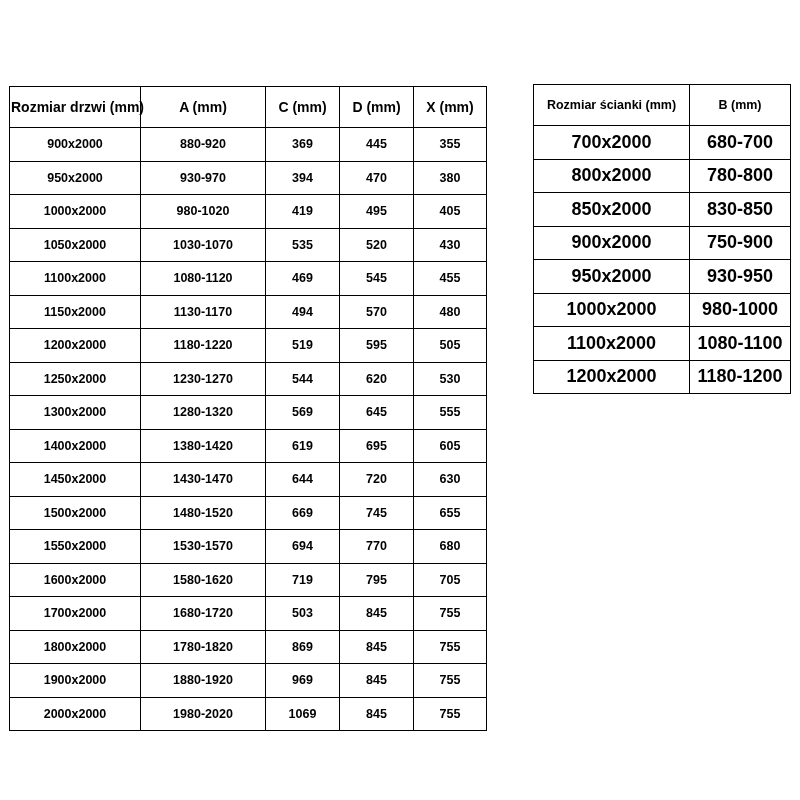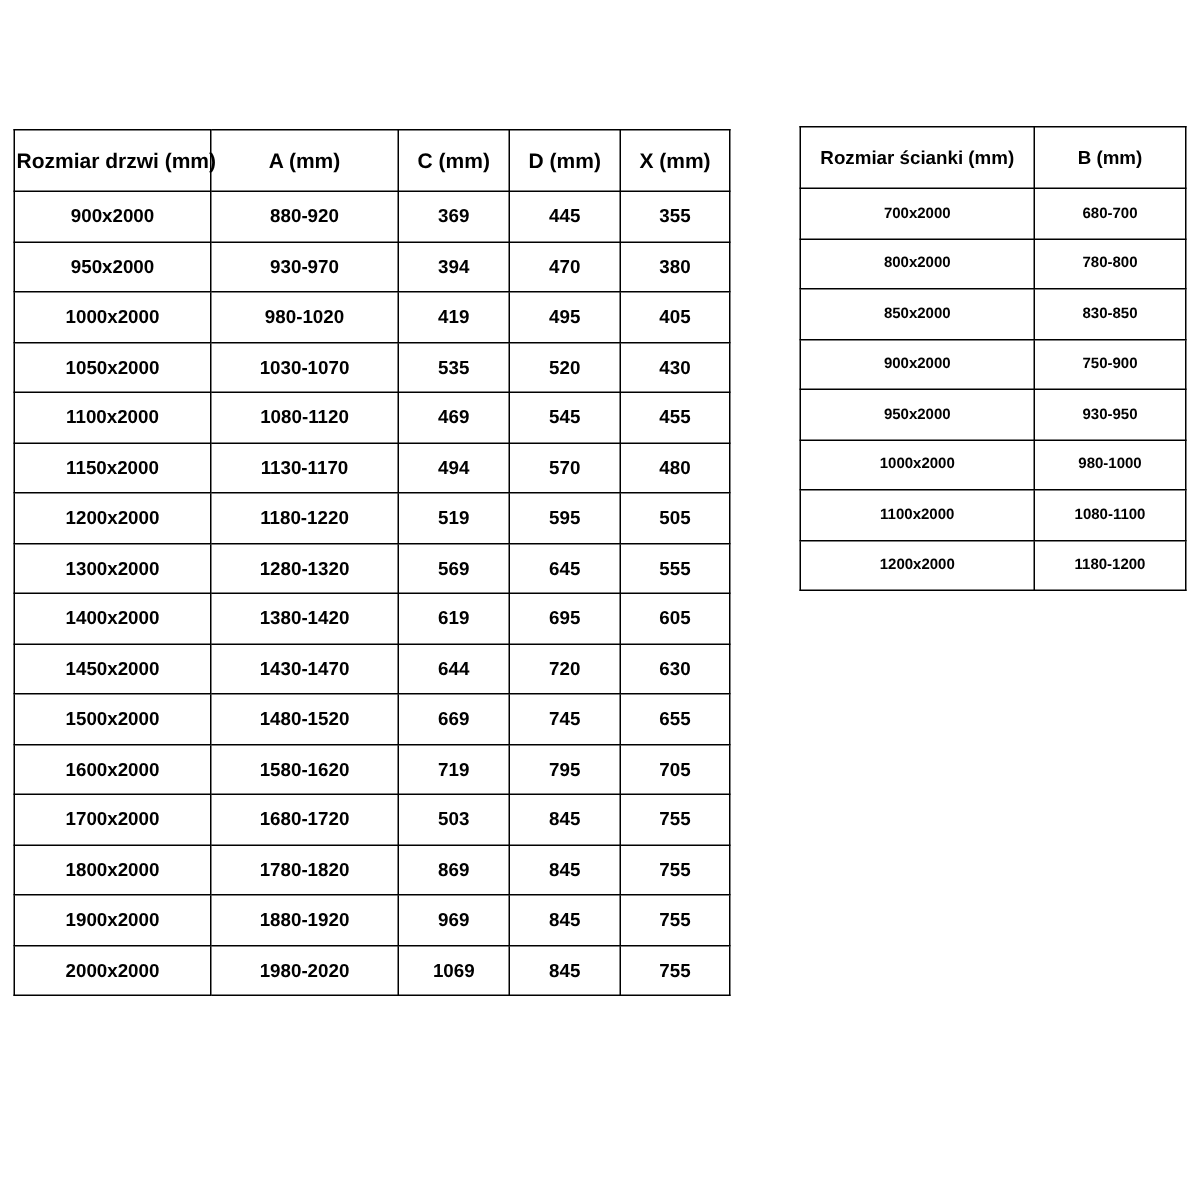--- a/index.html
+++ b/index.html
@@ -59,21 +59,21 @@
     left: 533px;
     top: 84px;
     width: 257px;
   }
   #wall-table th {
     height: 38px;
     font-size: 12.5px;
   }
   #wall-table td {
     height: 30.5px;
-    font-size: 10px;
+    font-size: 18px;
   }
   #wall-table col.w0 { width: 156px; }
   #wall-table col.w1 { width: 101px; }
 </style>
 </head>
 <body>
 
 <div class="page">
 
   <table class="spec" id="doors-table">
@@ -137,20 +137,27 @@
           <td>480</td>
         </tr>
         <tr>
           <td>1200x2000</td>
           <td>1180-1220</td>
           <td>519</td>
           <td>595</td>
           <td>505</td>
         </tr>
         <tr>
+          <td>1250x2000</td>
+          <td>1230-1270</td>
+          <td>544</td>
+          <td>620</td>
+          <td>530</td>
+        </tr>
+        <tr>
           <td>1300x2000</td>
           <td>1280-1320</td>
           <td>569</td>
           <td>645</td>
           <td>555</td>
         </tr>
         <tr>
           <td>1400x2000</td>
           <td>1380-1420</td>
           <td>619</td>
@@ -163,20 +170,27 @@
           <td>644</td>
           <td>720</td>
           <td>630</td>
         </tr>
         <tr>
           <td>1500x2000</td>
           <td>1480-1520</td>
           <td>669</td>
           <td>745</td>
           <td>655</td>
+        </tr>
+        <tr>
+          <td>1550x2000</td>
+          <td>1530-1570</td>
+          <td>694</td>
+          <td>770</td>
+          <td>680</td>
         </tr>
         <tr>
           <td>1600x2000</td>
           <td>1580-1620</td>
           <td>719</td>
           <td>795</td>
           <td>705</td>
         </tr>
         <tr>
           <td>1700x2000</td>

